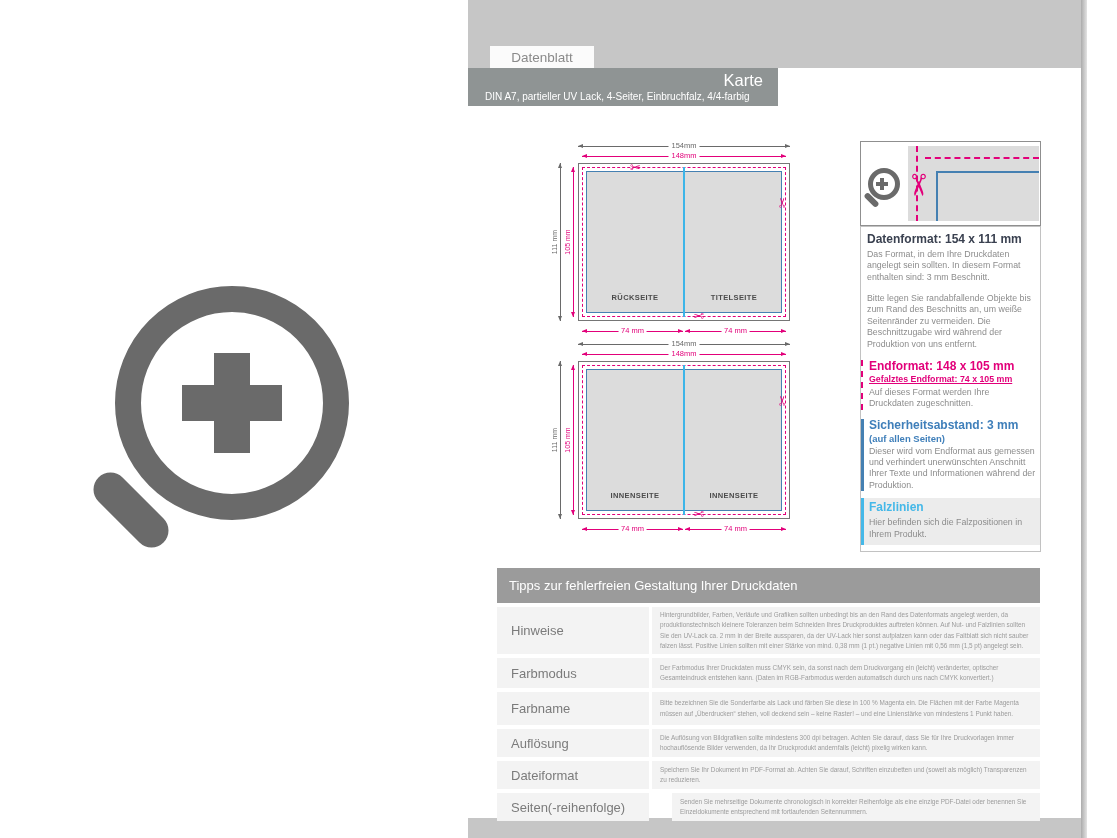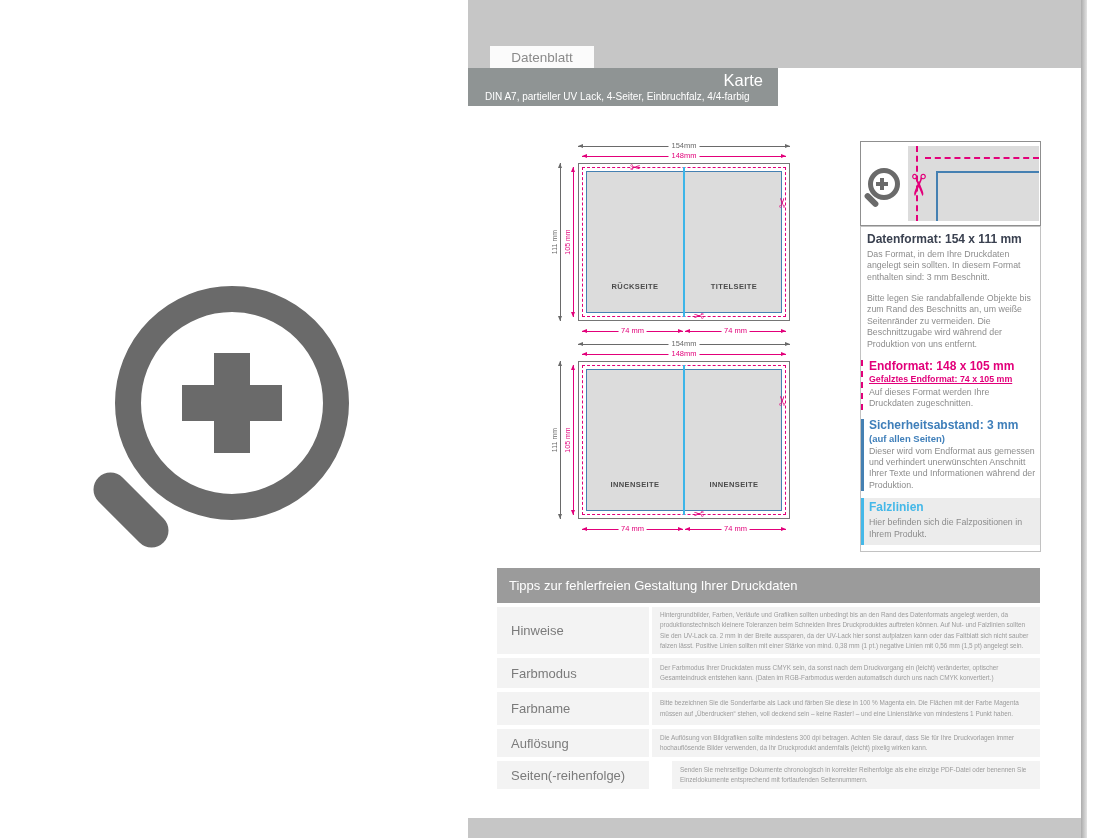--- a/index.html
+++ b/index.html
@@ -25,21 +25,21 @@
   .band-sub{position:absolute;left:17px;top:24px;font-size:10px;line-height:1;}
 
   
   .dg{position:absolute;left:540px;width:260px;height:205px;}
   .dg1{top:140px;} .dg2{top:338px;}
   .rect{position:absolute;box-sizing:border-box;}
   .outer{left:38px;top:23px;width:212px;height:158px;border:1px solid #757575;}
   .cut{left:42px;top:27px;width:204px;height:150px;border:1.5px dashed #e2007a;}
   .safe{left:46px;top:31px;width:196px;height:142px;border:1.5px solid #4580b2;background:#dcdcdc;}
   .fold{position:absolute;left:143px;top:27px;width:2px;height:150px;background:#3db5e8;}
-  .half-label{position:absolute;top:142px;width:98px;text-align:center;font-size:7.5px;
+  .half-label{position:absolute;top:153px;width:98px;text-align:center;font-size:7.5px;
               font-weight:600;color:#4b4b4b;letter-spacing:.4px;}
   .hl-left{left:46px;} .hl-right{left:145px;}
 
   .arrow-h{position:absolute;height:0;border-top:1px solid currentColor;}
   .arrow-h::before{content:"";position:absolute;left:0;top:-3px;width:0;height:0;
     border-top:2.5px solid transparent;border-bottom:2.5px solid transparent;border-right:5px solid currentColor;}
   .arrow-h::after{content:"";position:absolute;right:0;top:-3px;width:0;height:0;
     border-top:2.5px solid transparent;border-bottom:2.5px solid transparent;border-left:5px solid currentColor;}
   .hlabel{position:absolute;left:50%;top:-1px;transform:translate(-50%,-50%);background:#fff;
     padding:0 3px;font-size:7.5px;line-height:1;white-space:nowrap;}
@@ -237,20 +237,24 @@
       <div class="tip-text">Der Farbmodus Ihrer Druckdaten muss CMYK sein, da sonst nach dem Druckvorgang ein (leicht) veränderter, optischer Gesamteindruck entstehen kann. (Daten im RGB-Farbmodus werden automatisch durch uns nach CMYK konvertiert.)</div>
     </div>
     <div class="tip-row rh3">
       <div class="tip-label">Farbname</div>
       <div class="tip-text">Bitte bezeichnen Sie die Sonderfarbe als Lack und färben Sie diese in 100 % Magenta ein. Die Flächen mit der Farbe Magenta müssen auf „Überdrucken“ stehen, voll deckend sein – keine Raster! – und eine Linienstärke von mindestens 1 Punkt haben.</div>
     </div>
     <div class="tip-row rh4">
       <div class="tip-label">Auflösung</div>
       <div class="tip-text">Die Auflösung von Bildgrafiken sollte mindestens 300 dpi betragen. Achten Sie darauf, dass Sie für Ihre Druckvorlagen immer hochauflösende Bilder verwenden, da Ihr Druckprodukt andernfalls (leicht) pixelig wirken kann.</div>
     </div>
+    <div class="tip-row rh5">
+      <div class="tip-label">Dateiformat</div>
+      <div class="tip-text">Speichern Sie Ihr Dokument im PDF-Format ab. Achten Sie darauf, Schriften einzubetten und (soweit als möglich) Transparenzen zu reduzieren.</div>
+    </div>
     <div class="tip-row rh6">
       <div class="tip-label">Seiten(-reihenfolge)</div>
       <div class="tip-text">Senden Sie mehrseitige Dokumente chronologisch in korrekter Reihenfolge als eine einzige PDF-Datei oder benennen Sie Einzeldokumente entsprechend mit fortlaufenden Seitennummern.</div>
     </div>
   </div>
 
   <div class="page-shadow"></div>
 </div>
 
 </body></html>

